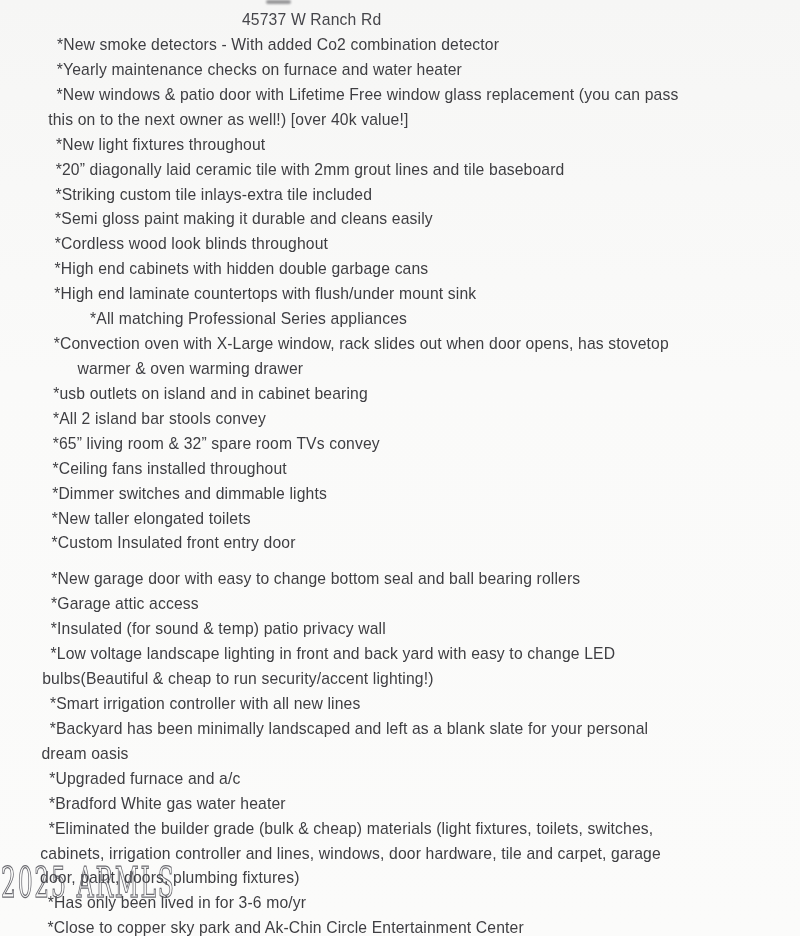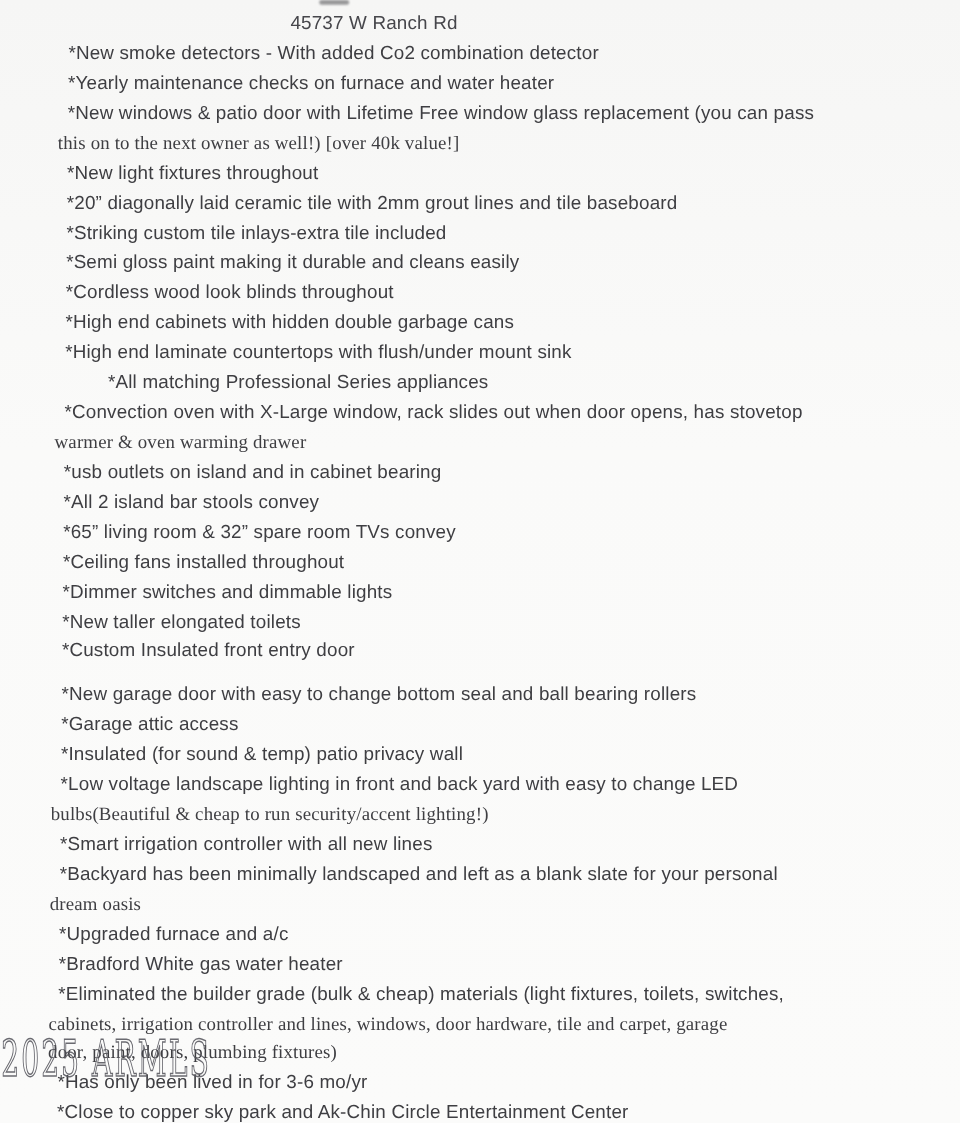--- a/index.html
+++ b/index.html
@@ -25,21 +25,21 @@
     height:27px;line-height:27px;
     padding-left:242px;
     color:#46464b;
     white-space:pre;
   }
   .line{
     height:24.93px;line-height:24.93px;
     white-space:pre;
   }
   .line.bullet{padding-left:57px;}
-  .line.wrap{padding-left:49px;font-family:Liberation Serif, serif;}
+  .line.wrap{padding-left:49px;}
   .watermark{
     position:absolute;
     left:1px;top:862px;
     font-family:"DejaVu Serif",serif;
     font-size:42px;
     line-height:42px;
     letter-spacing:3px;
     color:transparent;
     -webkit-text-stroke:1.25px #57575e;
     transform:scaleX(0.56);
@@ -73,21 +73,21 @@
         <div class="line wrap" style="padding-left: 48.19px;">this on to the next owner as well!) [over 40k value!]</div>
         <div class="line bullet" style="padding-left: 55.92px;">*New light fixtures throughout</div>
         <div class="line bullet" style="padding-left: 55.65px;">*20” diagonally laid ceramic tile with 2mm grout lines and tile baseboard</div>
         <div class="line bullet" style="padding-left: 55.38px;">*Striking custom tile inlays-extra tile included</div>
         <div class="line bullet" style="padding-left: 55.11px;">*Semi gloss paint making it durable and cleans easily</div>
         <div class="line bullet" style="padding-left: 54.84px;">*Cordless wood look blinds throughout</div>
         <div class="line bullet" style="padding-left: 54.57px;">*High end cabinets with hidden double garbage cans</div>
         <div class="line bullet" style="padding-left: 54.3px;">*High end laminate countertops with flush/under mount sink</div>
         <div class="line bullet" style="padding-left: 54.03px; margin-left: 36px;">*All matching Professional Series appliances</div>
         <div class="line bullet" style="padding-left: 53.76px;">*Convection oven with X-Large window, rack slides out when door opens, has stovetop</div>
-        <div class="line wrap" style="padding-left: 45.49px;">warmer &amp; oven warming drawer</div>
+        <div class="line wrap" style="padding-left: 45.49px; margin-left: 32px;">warmer &amp; oven warming drawer</div>
         <div class="line bullet" style="padding-left: 53.22px;">*usb outlets on island and in cabinet bearing</div>
         <div class="line bullet" style="padding-left: 52.95px;">*All 2 island bar stools convey</div>
         <div class="line bullet" style="padding-left: 52.68px;">*65” living room &amp; 32” spare room TVs convey</div>
         <div class="line bullet" style="padding-left: 52.41px;">*Ceiling fans installed throughout</div>
         <div class="line bullet" style="padding-left: 52.14px;">*Dimmer switches and dimmable lights</div>
         <div class="line bullet" style="padding-left: 51.87px;">*New taller elongated toilets</div>
         <div class="line bullet" style="padding-left: 51.6px;">*Custom Insulated front entry door</div>
         <div class="line bullet" style="padding-left: 51.33px; margin-top: 11px;">*New garage door with easy to change bottom seal and ball bearing rollers</div>
         <div class="line bullet" style="padding-left: 51.06px;">*Garage attic access</div>
         <div class="line bullet" style="padding-left: 50.79px;">*Insulated (for sound &amp; temp) patio privacy wall</div>

